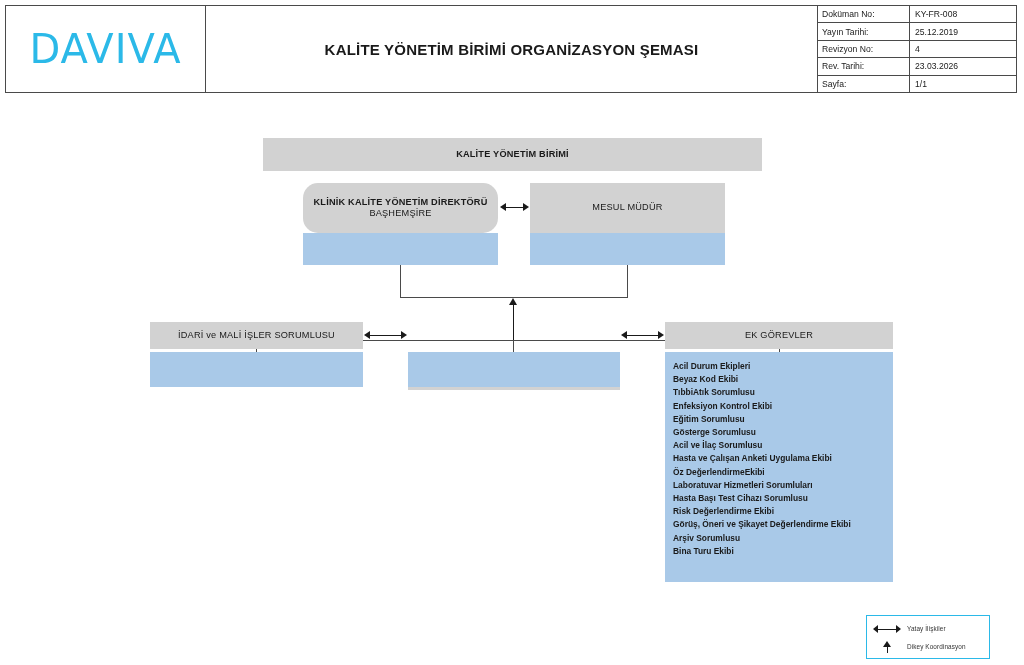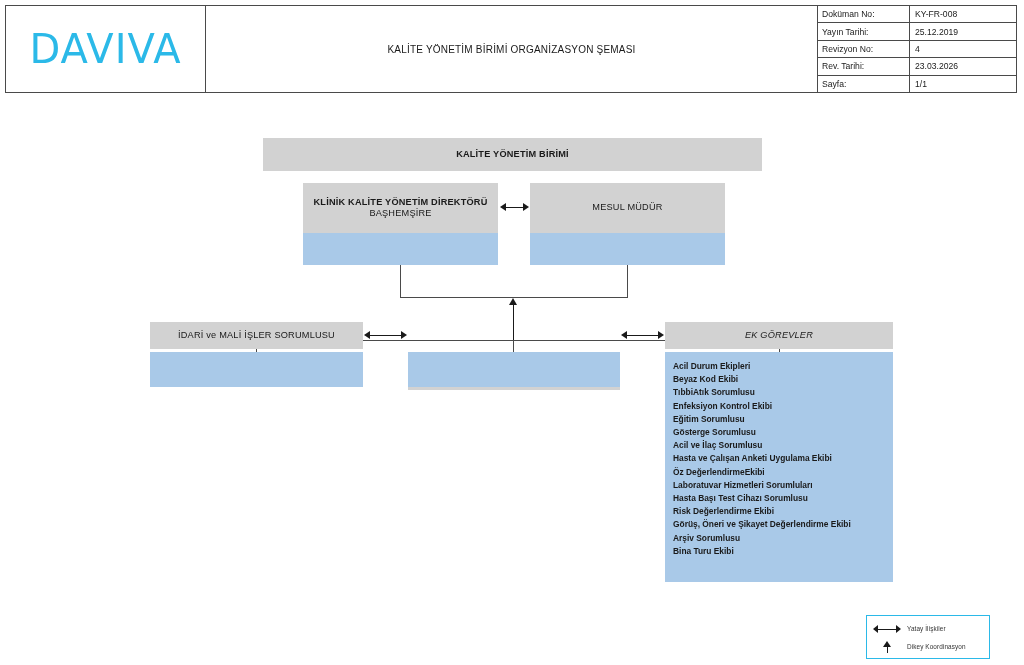--- a/index.html
+++ b/index.html
@@ -104,21 +104,21 @@
   }
 </style>
 </head>
 <body>
 
 <div class="hdr">
   <div class="hdr-logo">
     <span class="logo-text">DAVIVA</span>
   </div>
   <div class="hdr-title">
-    <span class="t-title" style="font-size:10px;font-weight:normal;">KALİTE YÖNETİM BİRİMİ ORGANİZASYON ŞEMASI</span>
+    <span class="t-title" style="font-size:15px;font-weight:bold;">KALİTE YÖNETİM BİRİMİ ORGANİZASYON ŞEMASI</span>
   </div>
   <div class="hdr-meta">
     <div class="meta-row">
       <div class="meta-k">Doküman No:</div>
       <div class="meta-v">KY-FR-008</div>
     </div>
     <div class="meta-row">
       <div class="meta-k">Yayın Tarihi:</div>
       <div class="meta-v">25.12.2019</div>
     </div>
@@ -136,21 +136,21 @@
     </div>
   </div>
 </div>
 
 <div class="chart">
 
   <div class="box gray" style="left:263px;top:38px;width:499px;height:33px;">
     <span class="t-bold">KALİTE YÖNETİM BİRİMİ</span>
   </div>
 
-  <div class="box gray two-line" style="left:303px;top:83px;width:195px;height:50px;">
+  <div class="box gray two-line" style="left:303px;top:83px;width:195px;height:50px;border-radius:15px;">
     <span class="t-bold">KLİNİK KALİTE YÖNETİM DİREKTÖRÜ</span>
     <span class="t-norm">BAŞHEMŞİRE</span>
   </div>
   <div class="box blue" style="left:303px;top:133px;width:195px;height:32px;"></div>
 
   <div class="box gray" style="left:530px;top:83px;width:195px;height:50px;">
     <span class="t-norm">MESUL MÜDÜR</span>
   </div>
   <div class="box blue" style="left:530px;top:133px;width:195px;height:32px;"></div>
 
@@ -177,21 +177,21 @@
   <div class="box gray" style="left:150px;top:222px;width:213px;height:27px;">
     <span class="t-norm">İDARİ ve MALİ İŞLER SORUMLUSU</span>
   </div>
   <div class="box blue" style="left:150px;top:252px;width:213px;height:35px;"></div>
 
   <div class="box gray" style="left:408px;top:222px;width:212px;height:27px;margin-top:41px;">
     <span class="t-norm">TEKNİSYEN</span>
   </div>
   <div class="box blue" style="left:408px;top:252px;width:212px;height:35px;"></div>
 
-  <div class="box gray" style="left:665px;top:222px;width:228px;height:27px;font-style:italic;">
+  <div class="box gray" style="left:665px;top:222px;width:228px;height:27px;">
     <span class="t-norm">EK GÖREVLER</span>
   </div>
   <div class="list" style="left:665px;top:252px;width:228px;height:230px;">
     <div class="list-item">Acil Durum Ekipleri</div>
     <div class="list-item">Beyaz Kod Ekibi</div>
     <div class="list-item">TıbbiAtık Sorumlusu</div>
     <div class="list-item">Enfeksiyon Kontrol Ekibi</div>
     <div class="list-item">Eğitim Sorumlusu</div>
     <div class="list-item">Gösterge Sorumlusu</div>
     <div class="list-item">Acil ve İlaç Sorumlusu</div>

